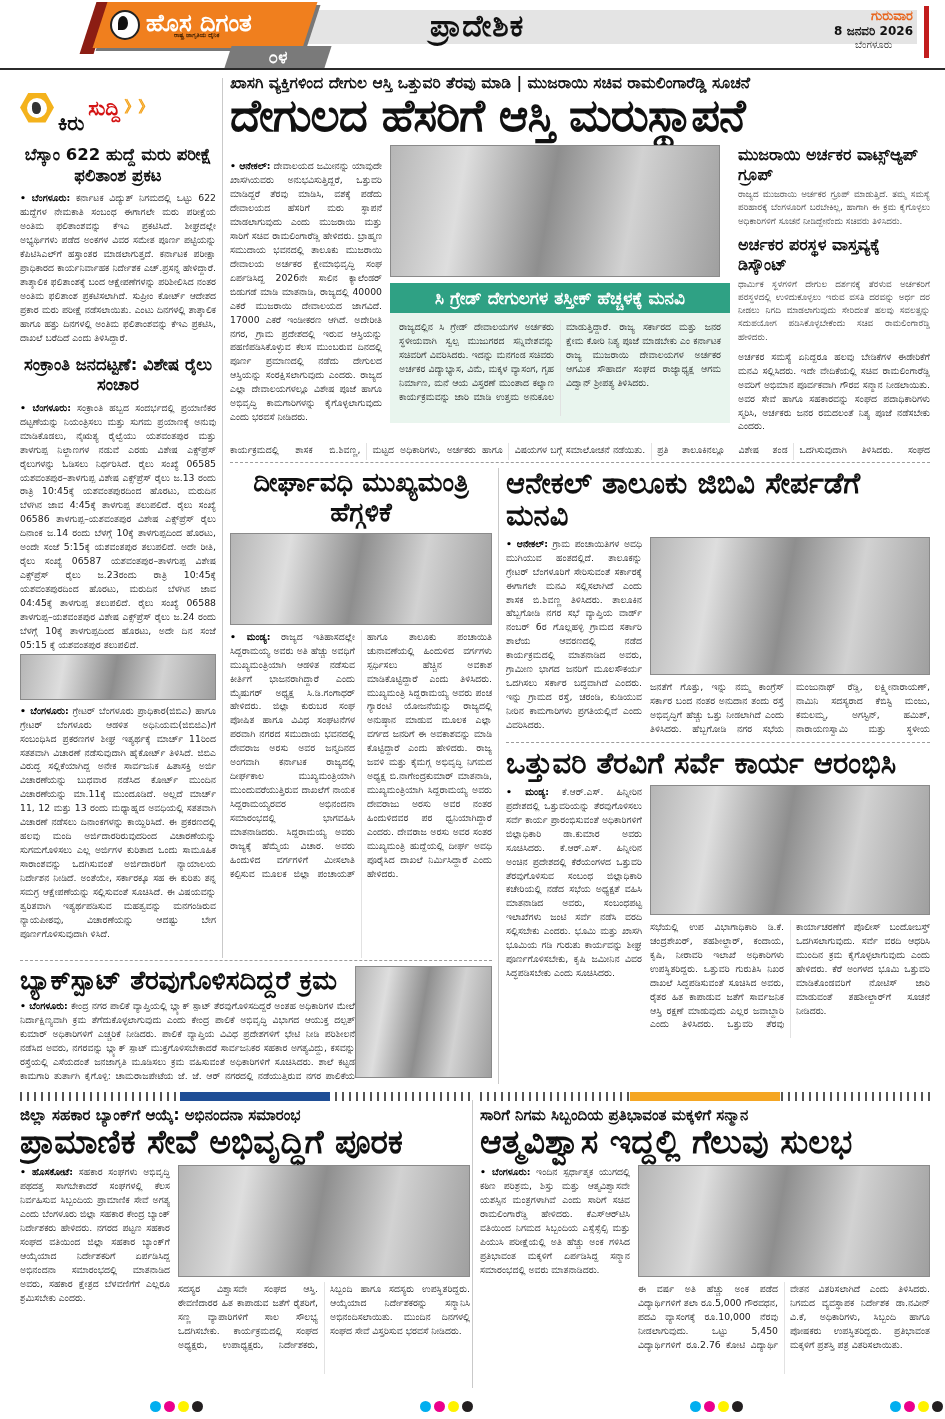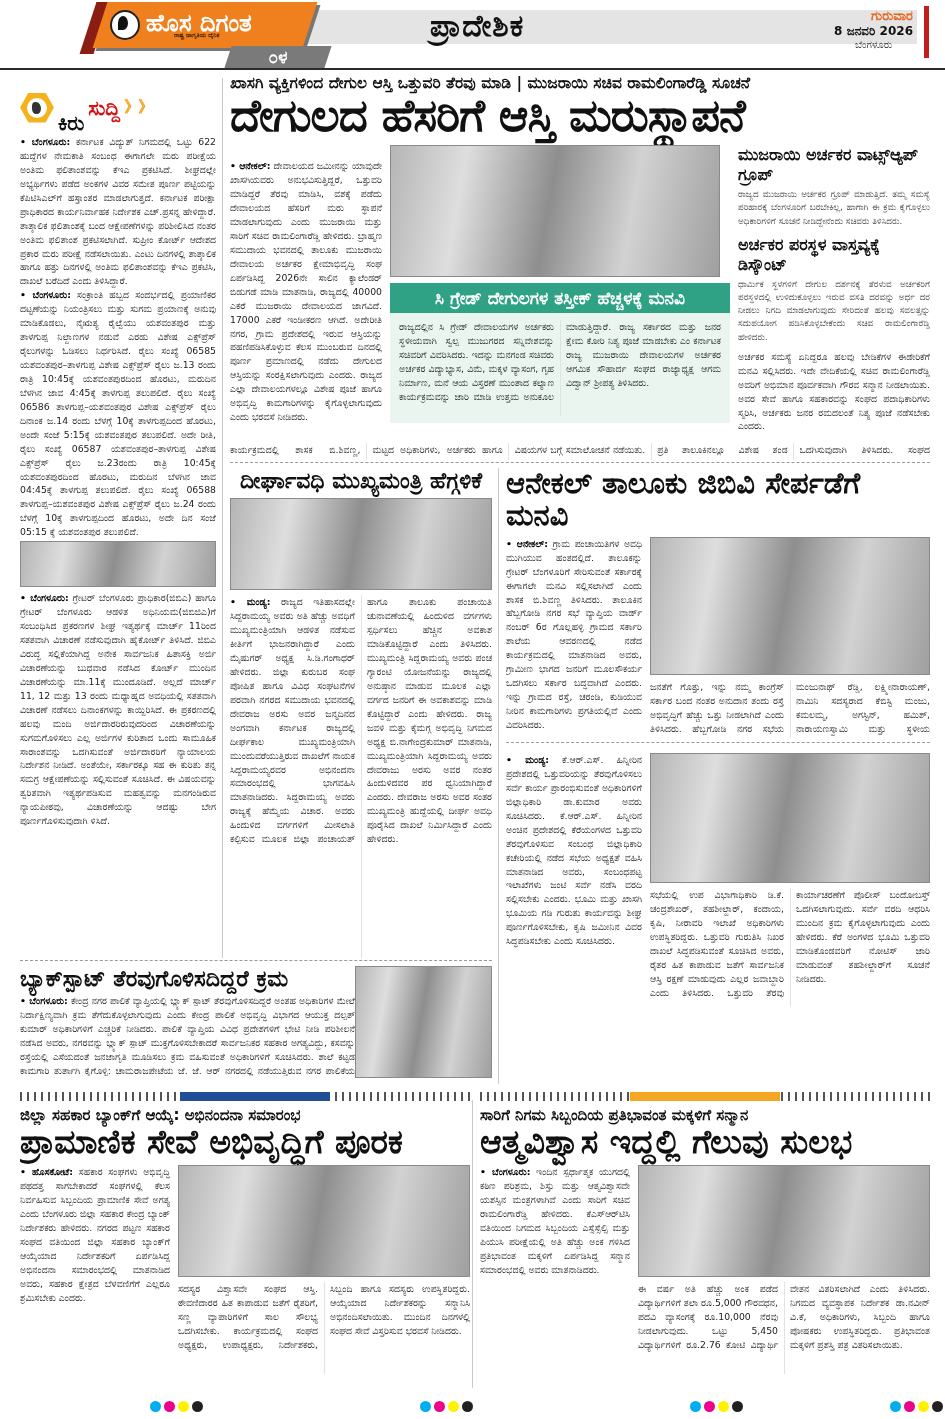--- a/index.html
+++ b/index.html
@@ -42,21 +42,21 @@
   .hex-inner{width:20px;height:20px;border-radius:50%;background:#fff;position:relative;}
   .hex-inner:after{content:"";position:absolute;left:5px;top:4px;width:9px;height:12px;background:#333;border-radius:40% 60% 50% 50%;}
   .badge-black{font-size:20px;font-weight:800;color:#111;margin-top:31px;}
   .badge-red{font-size:20px;font-weight:800;color:#d41414;}
   .badge-chev{color:#f4a31c;font-weight:800;font-size:16px;letter-spacing:-2px;}
   .brief-head{font-size:16.5px;font-weight:800;text-align:center;line-height:1.25;margin:10px 0 5px;}
   
   .kicker-lg{font-size:15.5px;font-weight:800;}
   .hl-xxl{font-size:45px;font-weight:800;line-height:1.05;letter-spacing:-1px;}
   .hl-lg{font-size:29px;font-weight:800;line-height:1.1;}
-  .hl-md{font-size:22px;font-weight:800;line-height:1.15;}
+  .hl-md{font-size:26px;font-weight:800;line-height:1.15;}
   .kicker-md{font-size:15px;font-weight:800;}
   
   .greenbox-head{background:#2fa184;color:#fff;font-size:17px;font-weight:800;text-align:center;padding:5px 0;}
   .greenbox-body{background:#e9f5ee;padding:7px 9px;}
   
   .side-title{font-size:16px;font-weight:800;line-height:1.25;margin-bottom:3px;}
   .side-body{font-size:8.8px;line-height:1.5;color:#444;text-align:justify;}
   
   .stripes{height:9px;background:repeating-linear-gradient(90deg,#555 0 2px,#fff 2px 7px);position:relative;}
   .stripes .solid{position:absolute;top:0;height:9px;width:150px;}
@@ -99,24 +99,26 @@
     <div class="brief-badge">
       <span class="hex">
           <span class="hex-inner"></span>
         </span>
       <span class="badge-black">ಕಿರು</span>
         <span class="badge-red">ಸುದ್ದಿ</span>
       <span class="badge-chev">》》</span>
     </div>
 
     <div>
+      <div class="brief-head">ಬೆಸ್ಕಾಂ 622 ಹುದ್ದೆ ಮರು ಪರೀಕ್ಷೆ ಫಲಿತಾಂಶ ಪ್ರಕಟ</div>
       <div class="body-txt"><span class="dateline">• ಬೆಂಗಳೂರು:</span> <span>ಕರ್ನಾಟಕ ವಿದ್ಯುತ್ ನಿಗಮದಲ್ಲಿ ಒಟ್ಟು 622 ಹುದ್ದೆಗಳ ನೇಮಕಾತಿ ಸಂಬಂಧ ಈಗಾಗಲೇ ಮರು ಪರೀಕ್ಷೆಯ ಅಂತಿಮ ಫಲಿತಾಂಶವನ್ನು ಕೆಇಎ ಪ್ರಕಟಿಸಿದೆ. ಶೀಘ್ರದಲ್ಲೇ ಅಭ್ಯರ್ಥಿಗಳು ಪಡೆದ ಅಂಕಗಳ ವಿವರ ಸಮೇತ ಪೂರ್ಣ ಪಟ್ಟಿಯನ್ನು ಕೆಪಿಟಿಸಿಎಲ್‌ಗೆ ಹಸ್ತಾಂತರ ಮಾಡಲಾಗುತ್ತದೆ. ಕರ್ನಾಟಕ ಪರೀಕ್ಷಾ ಪ್ರಾಧಿಕಾರದ ಕಾರ್ಯನಿರ್ವಾಹಕ ನಿರ್ದೇಶಕ ಎಚ್.ಪ್ರಸನ್ನ ಹೇಳಿದ್ದಾರೆ. ತಾತ್ಕಾಲಿಕ ಫಲಿತಾಂಶಕ್ಕೆ ಬಂದ ಆಕ್ಷೇಪಣೆಗಳನ್ನು ಪರಿಶೀಲಿಸಿದ ನಂತರ ಅಂತಿಮ ಫಲಿತಾಂಶ ಪ್ರಕಟಿಸಲಾಗಿದೆ. ಸುಪ್ರೀಂ ಕೋರ್ಟ್ ಆದೇಶದ ಪ್ರಕಾರ ಮರು ಪರೀಕ್ಷೆ ನಡೆಸಲಾಯಿತು. ಎಂಟು ದಿನಗಳಲ್ಲಿ ತಾತ್ಕಾಲಿಕ ಹಾಗೂ ಹತ್ತು ದಿನಗಳಲ್ಲಿ ಅಂತಿಮ ಫಲಿತಾಂಶವನ್ನು ಕೆಇಎ ಪ್ರಕಟಿಸಿ, ದಾಖಲೆ ಬರೆದಿದೆ ಎಂದು ತಿಳಿಸಿದ್ದಾರೆ.</span></div>
     </div>
 
     <div>
+      <div class="brief-head">ಸಂಕ್ರಾಂತಿ ಜನದಟ್ಟಣೆ: ವಿಶೇಷ ರೈಲು ಸಂಚಾರ</div>
       <div class="body-txt"><span class="dateline">• ಬೆಂಗಳೂರು:</span> <span>ಸಂಕ್ರಾಂತಿ ಹಬ್ಬದ ಸಂದರ್ಭದಲ್ಲಿ ಪ್ರಯಾಣಿಕರ ದಟ್ಟಣೆಯನ್ನು ನಿಯಂತ್ರಿಸಲು ಮತ್ತು ಸುಗಮ ಪ್ರಯಾಣಕ್ಕೆ ಅನುವು ಮಾಡಿಕೊಡಲು, ನೈಋತ್ಯ ರೈಲ್ವೆಯು ಯಶವಂತಪುರ ಮತ್ತು ತಾಳಗುಪ್ಪ ನಿಲ್ದಾಣಗಳ ನಡುವೆ ಎರಡು ವಿಶೇಷ ಎಕ್ಸ್‌ಪ್ರೆಸ್ ರೈಲುಗಳನ್ನು ಓಡಿಸಲು ನಿರ್ಧರಿಸಿದೆ. ರೈಲು ಸಂಖ್ಯೆ 06585 ಯಶವಂತಪುರ–ತಾಳಗುಪ್ಪ ವಿಶೇಷ ಎಕ್ಸ್‌ಪ್ರೆಸ್ ರೈಲು ಜ.13 ರಂದು ರಾತ್ರಿ 10:45ಕ್ಕೆ ಯಶವಂತಪುರದಿಂದ ಹೊರಟು, ಮರುದಿನ ಬೆಳಗಿನ ಜಾವ 4:45ಕ್ಕೆ ತಾಳಗುಪ್ಪ ತಲುಪಲಿದೆ. ರೈಲು ಸಂಖ್ಯೆ 06586 ತಾಳಗುಪ್ಪ–ಯಶವಂತಪುರ ವಿಶೇಷ ಎಕ್ಸ್‌ಪ್ರೆಸ್ ರೈಲು ದಿನಾಂಕ ಜ.14 ರಂದು ಬೆಳಗ್ಗೆ 10ಕ್ಕೆ ತಾಳಗುಪ್ಪದಿಂದ ಹೊರಟು, ಅಂದೇ ಸಂಜೆ 5:15ಕ್ಕೆ ಯಶವಂತಪುರ ತಲುಪಲಿದೆ. ಅದೇ ರೀತಿ, ರೈಲು ಸಂಖ್ಯೆ 06587 ಯಶವಂತಪುರ–ತಾಳಗುಪ್ಪ ವಿಶೇಷ ಎಕ್ಸ್‌ಪ್ರೆಸ್ ರೈಲು ಜ.23ರಂದು ರಾತ್ರಿ 10:45ಕ್ಕೆ ಯಶವಂತಪುರದಿಂದ ಹೊರಟು, ಮರುದಿನ ಬೆಳಗಿನ ಜಾವ 04:45ಕ್ಕೆ ತಾಳಗುಪ್ಪ ತಲುಪಲಿದೆ. ರೈಲು ಸಂಖ್ಯೆ 06588 ತಾಳಗುಪ್ಪ–ಯಶವಂತಪುರ ವಿಶೇಷ ಎಕ್ಸ್‌ಪ್ರೆಸ್ ರೈಲು ಜ.24 ರಂದು ಬೆಳಗ್ಗೆ 10ಕ್ಕೆ ತಾಳಗುಪ್ಪದಿಂದ ಹೊರಟು, ಅದೇ ದಿನ ಸಂಜೆ 05:15 ಕ್ಕೆ ಯಶವಂತಪುರ ತಲುಪಲಿದೆ.</span></div>
     </div>
 
     <div>
       <div class="photo" style="width:196px;height:46px;margin:2px 0 4px;"></div>
       <div class="body-txt"><span class="dateline">• ಬೆಂಗಳೂರು:</span> <span>ಗ್ರೇಟರ್ ಬೆಂಗಳೂರು ಪ್ರಾಧಿಕಾರ(ಜಿಬಿಎ) ಹಾಗೂ ಗ್ರೇಟರ್ ಬೆಂಗಳೂರು ಆಡಳಿತ ಅಧಿನಿಯಮ(ಜಿಬಿಜಿಎ)ಗೆ ಸಂಬಂಧಿಸಿದ ಪ್ರಕರಣಗಳ ಶೀಘ್ರ ಇತ್ಯರ್ಥಕ್ಕೆ ಮಾರ್ಚ್ 11ರಿಂದ ಸತತವಾಗಿ ವಿಚಾರಣೆ ನಡೆಸುವುದಾಗಿ ಹೈಕೋರ್ಟ್ ತಿಳಿಸಿದೆ. ಜಿಬಿಎ ವಿರುದ್ಧ ಸಲ್ಲಿಕೆಯಾಗಿದ್ದ ಅನೇಕ ಸಾರ್ವಜನಿಕ ಹಿತಾಸಕ್ತಿ ಅರ್ಜಿ ವಿಚಾರಣೆಯನ್ನು ಬುಧವಾರ ನಡೆಸಿದ ಕೋರ್ಟ್ ಮುಂದಿನ ವಿಚಾರಣೆಯನ್ನು ಮಾ.11ಕ್ಕೆ ಮುಂದೂಡಿದೆ. ಅಲ್ಲದೆ ಮಾರ್ಚ್ 11, 12 ಮತ್ತು 13 ರಂದು ಮಧ್ಯಾಹ್ನದ ಅವಧಿಯಲ್ಲಿ ಸತತವಾಗಿ ವಿಚಾರಣೆ ನಡೆಸಲು ದಿನಾಂಕಗಳನ್ನು ಕಾಯ್ದಿರಿಸಿದೆ. ಈ ಪ್ರಕರಣದಲ್ಲಿ ಹಲವು ಮಂದಿ ಅರ್ಜಿದಾರರಿರುವುದರಿಂದ ವಿಚಾರಣೆಯನ್ನು ಸುಗಮಗೊಳಿಸಲು ಎಲ್ಲ ಅರ್ಜಿಗಳ ಕುರಿತಾದ ಒಂದು ಸಾಮೂಹಿಕ ಸಾರಾಂಶವನ್ನು ಒದಗಿಸುವಂತೆ ಅರ್ಜಿದಾರರಿಗೆ ನ್ಯಾಯಾಲಯ ನಿರ್ದೇಶನ ನೀಡಿದೆ. ಅಂತೆಯೇ, ಸರ್ಕಾರಕ್ಕೂ ಸಹ ಈ ಕುರಿತು ತನ್ನ ಸಮಗ್ರ ಆಕ್ಷೇಪಣೆಯನ್ನು ಸಲ್ಲಿಸುವಂತೆ ಸೂಚಿಸಿದೆ. ಈ ವಿಷಯವನ್ನು ತ್ವರಿತವಾಗಿ ಇತ್ಯರ್ಥಪಡಿಸುವ ಮಹತ್ವವನ್ನು ಮನಗಂಡಿರುವ ನ್ಯಾಯಪೀಠವು, ವಿಚಾರಣೆಯನ್ನು ಆದಷ್ಟು ಬೇಗ ಪೂರ್ಣಗೊಳಿಸುವುದಾಗಿ ಳಿಸಿದೆ.</span></div>
     </div>
   </div>
 
   <div class="abs clip" style="left:230px;top:74px;width:700px;height:386px;">
@@ -165,20 +167,21 @@
       <div style="flex:1;">
         <div class="photo" style="width:100%;height:138px;"></div>
         <div class="cols-2 body-txt clip" style="margin-top:5px;height:84px;">ಜನತೆಗೆ ಗೊತ್ತು, ಇನ್ನು ನಮ್ಮ ಕಾಂಗ್ರೆಸ್ ಸರ್ಕಾರ ಬಂದ ನಂತರ ಅನುದಾನ ತಂದು ರಸ್ತೆ ಅಭಿವೃದ್ಧಿಗೆ ಹೆಚ್ಚು ಒತ್ತು ನೀಡಲಾಗಿದೆ ಎಂದು ತಿಳಿಸಿದರು. ಹೆಬ್ಬಗೋಡಿ ನಗರ ಸಭೆಯ ಸದಸ್ಯರಾದ ಗೊಲ್ಲಹಳ್ಳಿ ಪ್ರಕಾಶ್, ತಿರುಪಾಲ್ಯ ಕೃಷ್ಣಪ್ಪ, ವೆಂಕಟೇಶ್, ಅರುಣ್, ದೀಪು, ಮಂಜುನಾಥ್ ರೆಡ್ಡಿ, ಲಕ್ಷ್ಮೀನಾರಾಯಣ್, ನಾಮಿನಿ ಸದಸ್ಯರಾದ ಕೆಬಿಸ್ಟಿ ಮಂಜು, ಕಮಲಮ್ಮ, ಅಗಸ್ಟಿನ್, ಹಮಿಶ್, ನಾರಾಯಣಸ್ವಾಮಿ ಮತ್ತು ಸ್ಥಳೀಯ ಮುಖಂಡರಾದ ರಾಮಣ್ಣ, ಶಿವಣ್ಣಸ್ವಾಮಿ, ಜಿಮ್, ನಾಗರಾಜ್, ಮಂಜುನಾಥ್ ಸುಬ್ರಹ್ಮಣಿ ಮುಂತಾದವರಿದ್ದರು.</div>
       </div>
     </div>
   </div>
 
   <div class="abs dashes" style="left:506px;top:742px;width:424px;"></div>
 
   <div class="abs clip" style="left:506px;top:748px;width:424px;height:336px;">
+    <div class="hl-lg">ಒತ್ತುವರಿ ತೆರವಿಗೆ ಸರ್ವೆ ಕಾರ್ಯ ಆರಂಭಿಸಿ</div>
     <div style="display:flex;gap:8px;margin-top:5px;">
       <div style="width:136px;flex:none;" class="body-txt">
         <span class="dateline">• ಮಂಡ್ಯ:</span>
         <span>ಕೆ.ಆರ್.ಎಸ್. ಹಿನ್ನೀರಿನ ಪ್ರದೇಶದಲ್ಲಿ ಒತ್ತುವರಿಯನ್ನು ತೆರವುಗೊಳಿಸಲು ಸರ್ವೆ ಕಾರ್ಯ ಪ್ರಾರಂಭಿಸುವಂತೆ ಅಧಿಕಾರಿಗಳಿಗೆ ಜಿಲ್ಲಾಧಿಕಾರಿ ಡಾ.ಕುಮಾರ ಅವರು ಸೂಚಿಸಿದರು. ಕೆ.ಆರ್.ಎಸ್. ಹಿನ್ನೀರಿನ ಅಂಚಿನ ಪ್ರದೇಶದಲ್ಲಿ ಕೆರೆಯಂಗಳದ ಒತ್ತುವರಿ ತೆರವುಗೊಳಿಸುವ ಸಂಬಂಧ ಜಿಲ್ಲಾಧಿಕಾರಿ ಕಚೇರಿಯಲ್ಲಿ ನಡೆದ ಸಭೆಯ ಅಧ್ಯಕ್ಷತೆ ವಹಿಸಿ ಮಾತನಾಡಿದ ಅವರು, ಸಂಬಂಧಪಟ್ಟ ಇಲಾಖೆಗಳು ಜಂಟಿ ಸರ್ವೆ ನಡೆಸಿ ವರದಿ ಸಲ್ಲಿಸಬೇಕು ಎಂದರು. ಭೂಮಿ ಮತ್ತು ಖಾಸಗಿ ಭೂಮಿಯ ಗಡಿ ಗುರುತು ಕಾರ್ಯವನ್ನು ಶೀಘ್ರ ಪೂರ್ಣಗೊಳಿಸಬೇಕು, ಕೃಷಿ ಜಮೀನಿನ ವಿವರ ಸಿದ್ಧಪಡಿಸಬೇಕು ಎಂದು ಸೂಚಿಸಿದರು.</span>
       </div>
       <div style="flex:1;">
         <div class="photo" style="width:100%;height:130px;"></div>
         <div class="cols-2 body-txt clip" style="margin-top:5px;height:118px;">ಸಭೆಯಲ್ಲಿ ಉಪ ವಿಭಾಗಾಧಿಕಾರಿ ಡಿ.ಕೆ. ಚಂದ್ರಶೇಖರ್, ತಹಶೀಲ್ದಾರ್, ಕಂದಾಯ, ಕೃಷಿ, ನೀರಾವರಿ ಇಲಾಖೆ ಅಧಿಕಾರಿಗಳು ಉಪಸ್ಥಿತರಿದ್ದರು. ಒತ್ತುವರಿ ಗುರುತಿಸಿ ನಿಖರ ದಾಖಲೆ ಸಿದ್ಧಪಡಿಸುವಂತೆ ಸೂಚಿಸಿದ ಅವರು, ರೈತರ ಹಿತ ಕಾಪಾಡುವ ಜತೆಗೆ ಸಾರ್ವಜನಿಕ ಆಸ್ತಿ ರಕ್ಷಣೆ ಮಾಡುವುದು ಎಲ್ಲರ ಜವಾಬ್ದಾರಿ ಎಂದು ತಿಳಿಸಿದರು. ಒತ್ತುವರಿ ತೆರವು ಕಾರ್ಯಾಚರಣೆಗೆ ಪೊಲೀಸ್ ಬಂದೋಬಸ್ತ್ ಒದಗಿಸಲಾಗುವುದು. ಸರ್ವೆ ವರದಿ ಆಧರಿಸಿ ಮುಂದಿನ ಕ್ರಮ ಕೈಗೊಳ್ಳಲಾಗುವುದು ಎಂದು ಹೇಳಿದರು. ಕೆರೆ ಅಂಗಳದ ಭೂಮಿ ಒತ್ತುವರಿ ಮಾಡಿಕೊಂಡವರಿಗೆ ನೋಟಿಸ್ ಜಾರಿ ಮಾಡುವಂತೆ ತಹಶೀಲ್ದಾರ್‌ಗೆ ಸೂಚನೆ ನೀಡಿದರು.</div>
       </div>
     </div>

